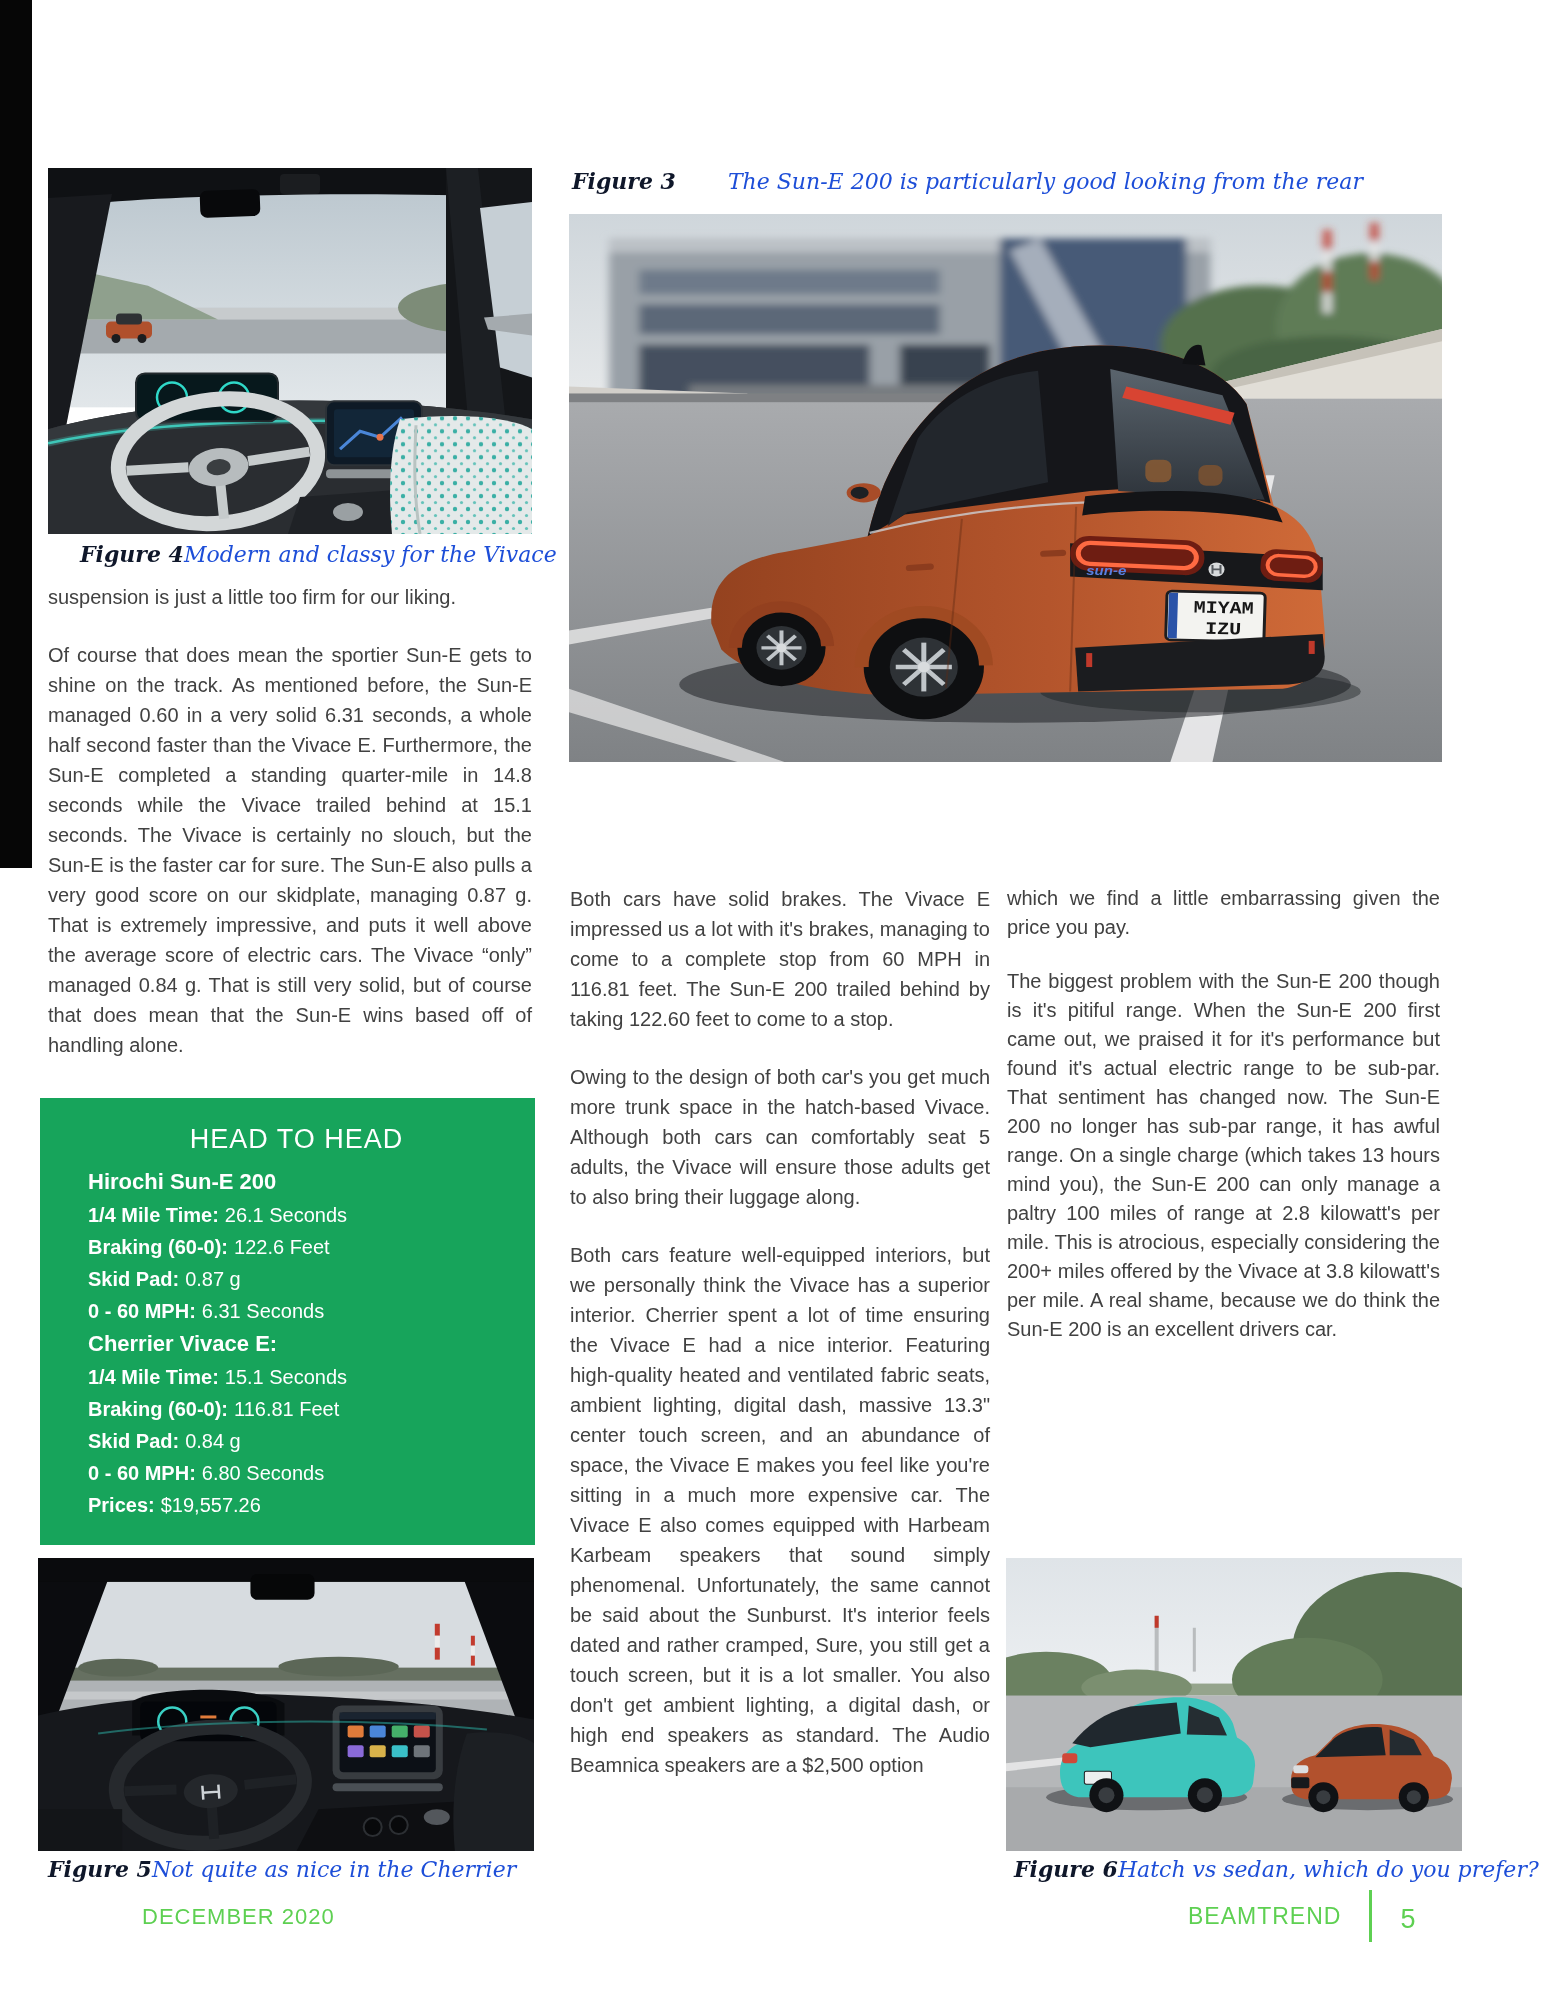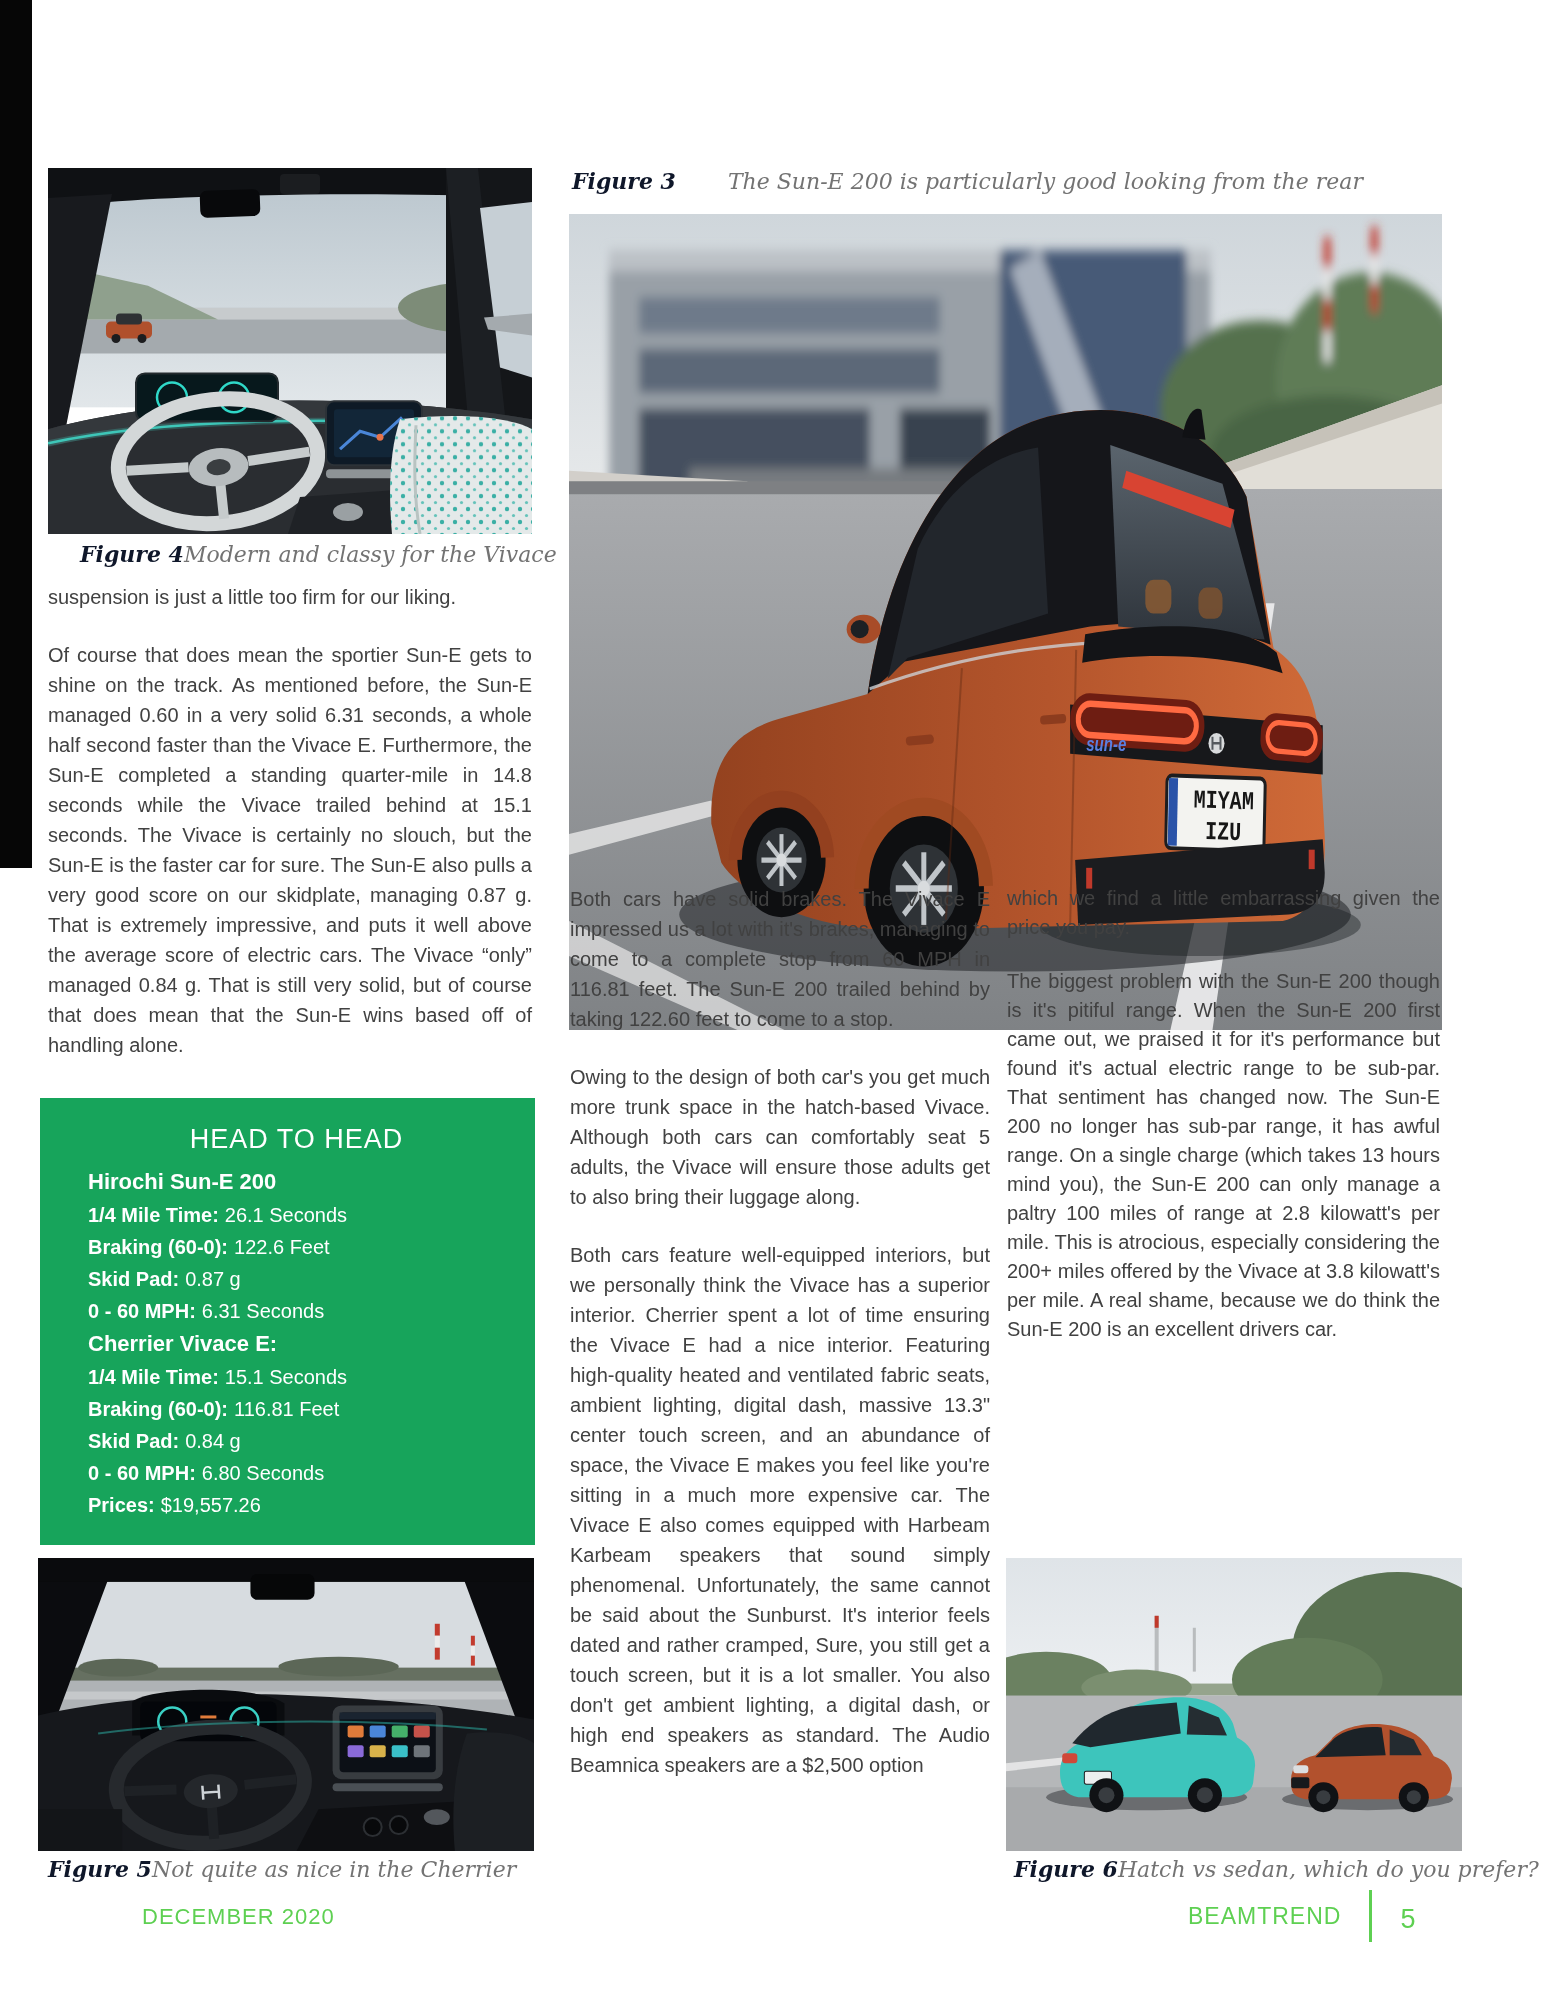--- a/index.html
+++ b/index.html
@@ -11,21 +11,21 @@
 
   .photo { position:absolute; overflow:hidden; }
   .photo svg { display:block; width:100%; height:100%; }
 
   .caption-row {
     position:absolute; display:flex; align-items:baseline;
     font-family:"DejaVu Serif", serif; font-style:italic; font-size:22px; white-space:nowrap;
   }
   .caption-row.spread { justify-content:space-between; }
   .fig-label { font-weight:bold; color:#0f172a; }
-  .fig-text  { color:#737373;text-align:right; }
+  .fig-text  { color:#1d4ed8;text-align:right; }
 
   .fig3-caption { left:572px; top:168px; gap:52px; }
   .fig4-caption { left:80px;  top:541px; width:452px; }
   .fig5-caption { left:48px;  top:1856px; width:468px; }
   .fig6-caption { left:1014px; top:1856px; width:442px; }
 
   .col { position:absolute; color:#414141; font-size:20px; line-height:30px; text-align:justify; }
   .col p { margin:0 0 28px 0; }
   .col p:last-child { margin-bottom:0; }
   .col-left  { left:48px;   top:582px; width:484px; }
@@ -47,21 +47,21 @@
     position:absolute; left:142px; top:1904px; font-size:22px; letter-spacing:1px; color:#5ED052;
   }
   .footer-right {
     position:absolute; left:1188px; top:1890px; display:flex; align-items:center; gap:28px; color:#5ED052;
   }
   .footer-right .mag { font-size:23px; letter-spacing:1px; }
   .footer-divider { width:3px; height:52px; background:#5ED052; }
   .footer-right .pnum { font-size:27px; margin-top:6px; }
 
   .fig4 { left:48px;  top:168px;  width:484px; height:366px; }
-  .fig3 { left:569px; top:214px;  width:873px; height:816px;text-decoration:underline; }
+  .fig3 { left:569px; top:214px;  width:873px; height:548px;text-decoration:underline; }
   .fig5 { left:38px;  top:1558px; width:496px; height:293px; }
   .fig6 { left:1006px; top:1558px; width:456px; height:293px; }
 </style>
 </head>
 <body>
 
 <div class="page">
 
   <div class="black-bar"></div>
 

